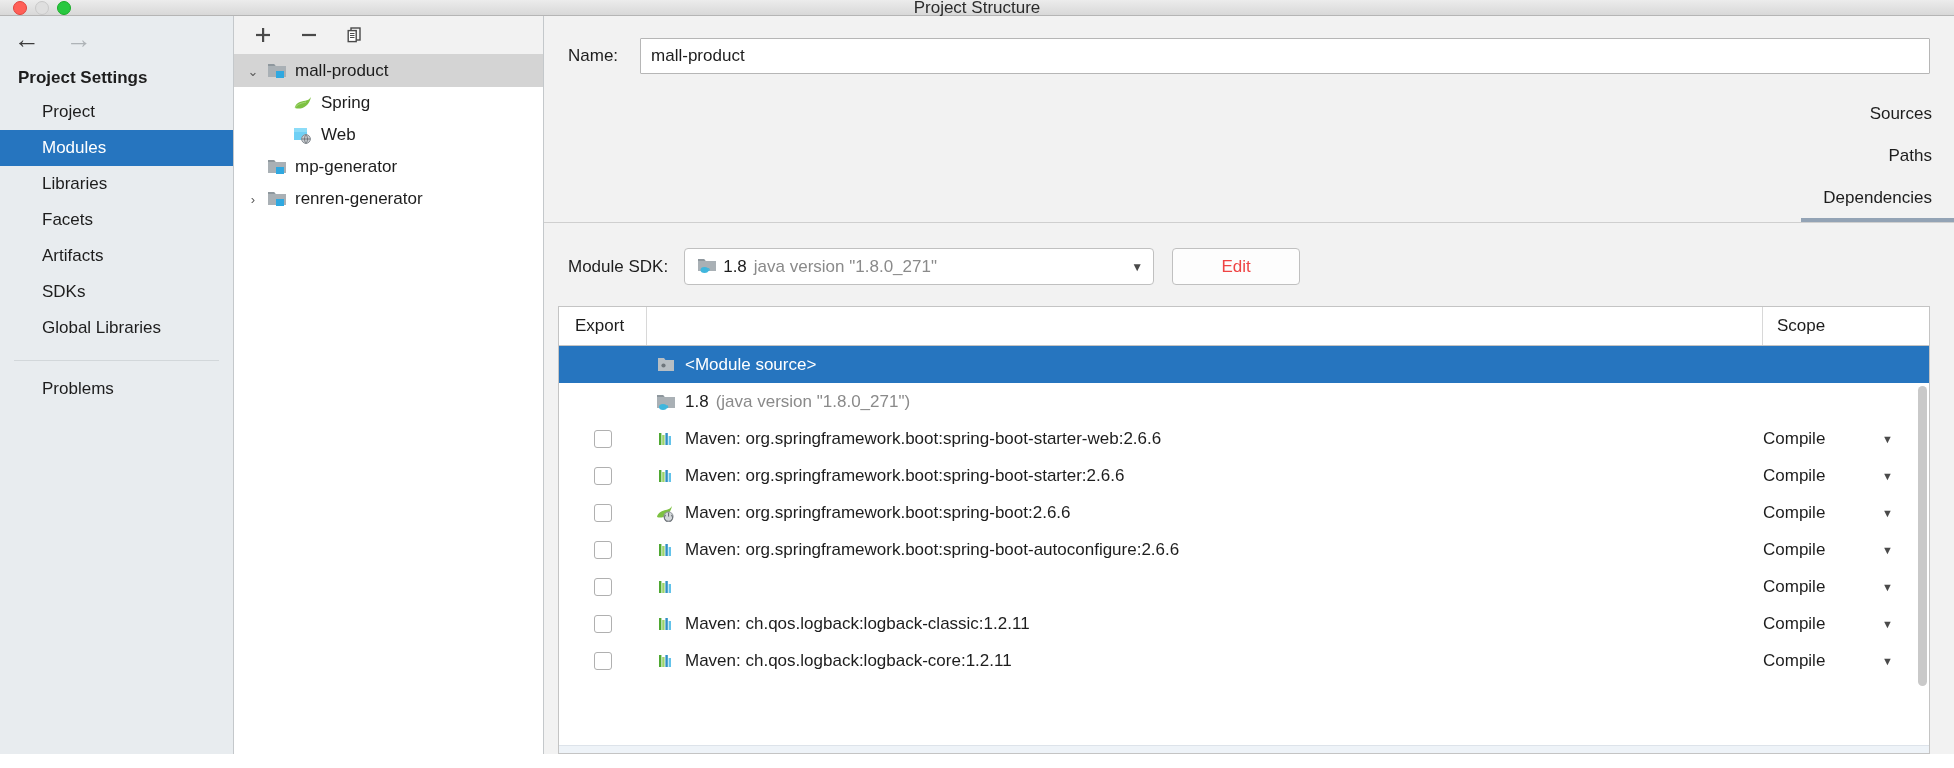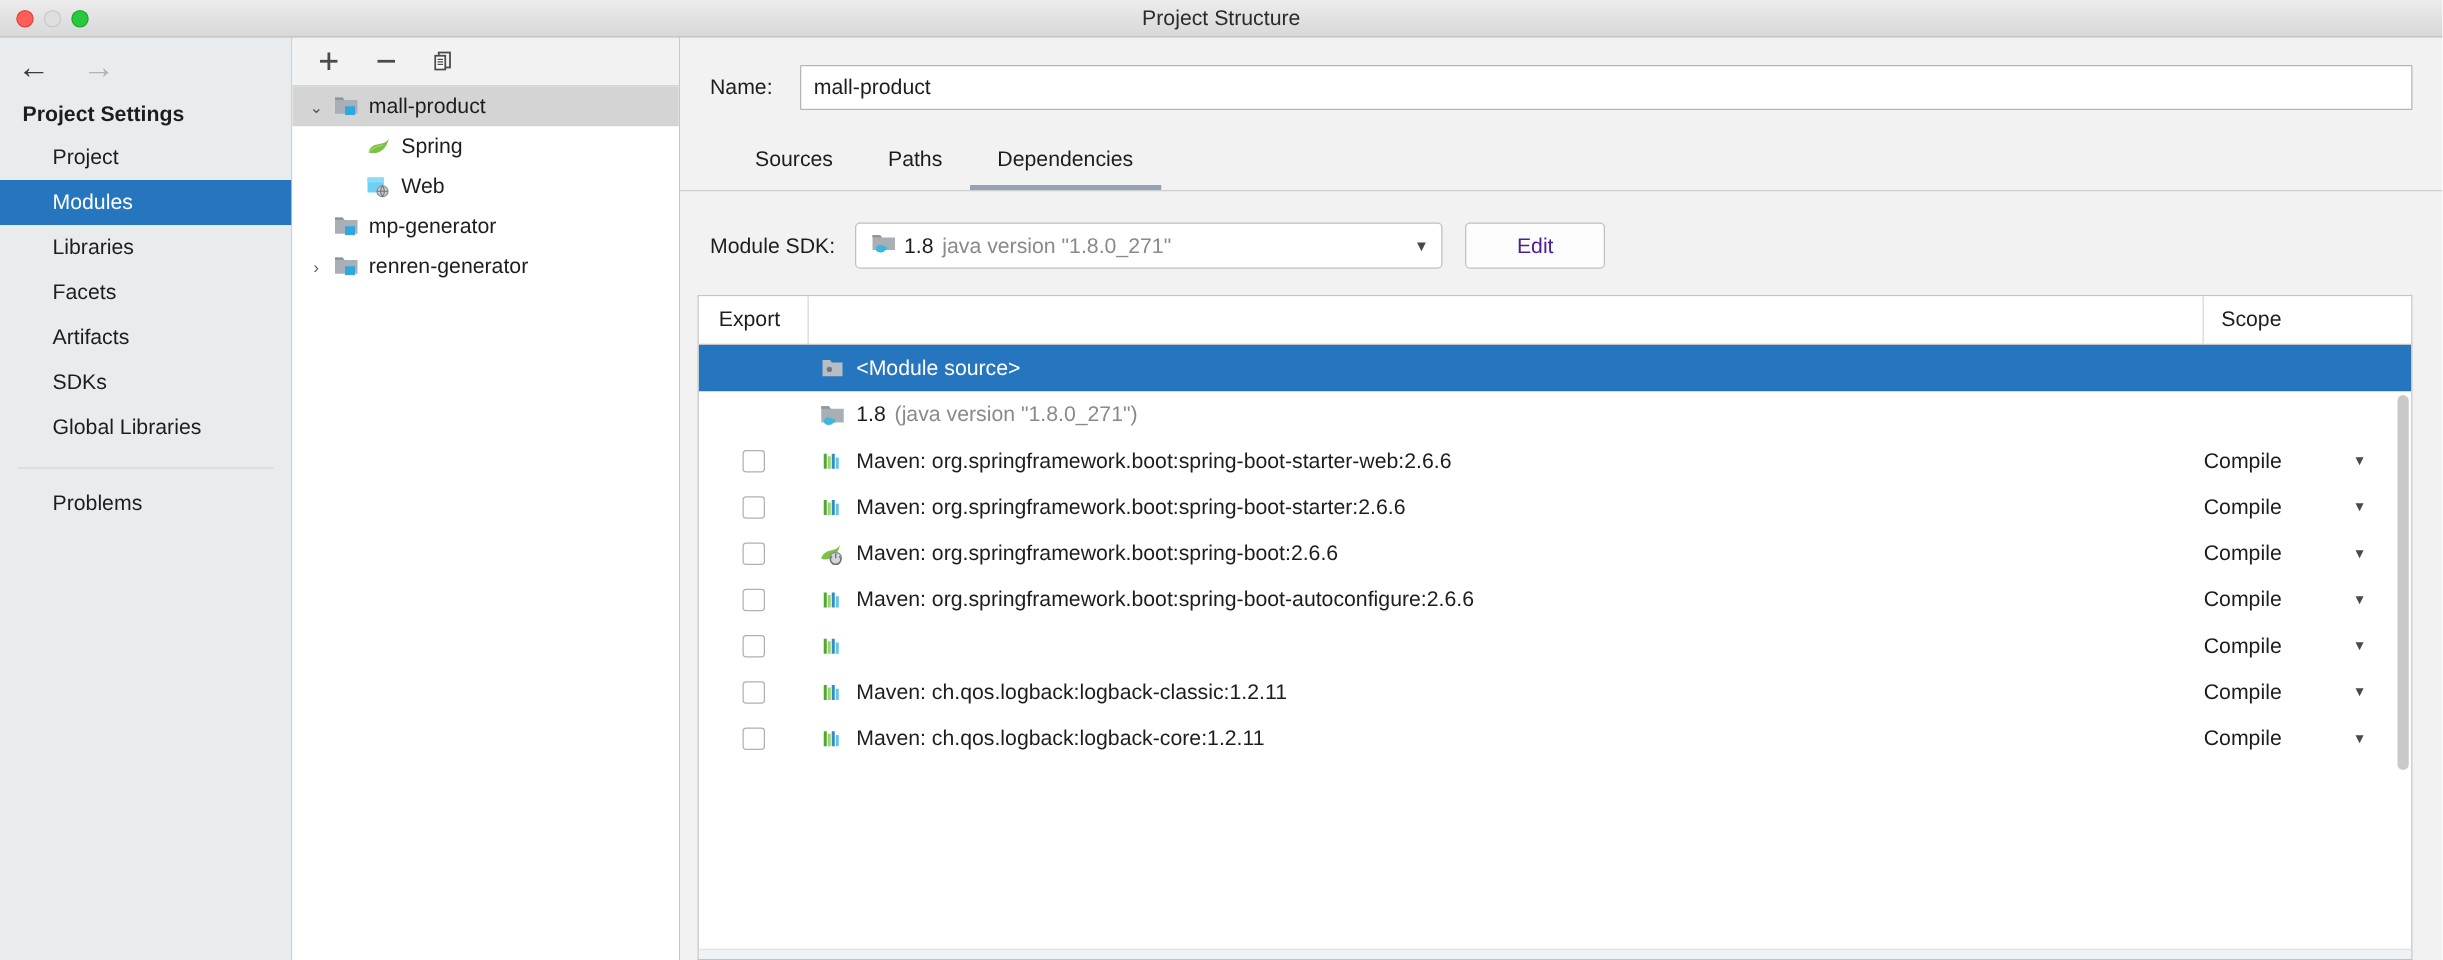--- a/index.html
+++ b/index.html
@@ -6,21 +6,21 @@
   html, body {
     width: 1954px; height: 768px;
     font-family: "Liberation Sans", sans-serif;
     background: #ffffff;
     overflow: hidden;
     -webkit-font-smoothing: antialiased;
   }
 
   
   .titlebar {
-    height: 30px;
+    height: 16px;
     background: linear-gradient(#ececec, #d8d8d8);
     border-bottom: 1px solid #b5b5b5;
     display: flex; align-items: center;
     position: relative;
   }
   .traffic { display: flex; gap: 8px; margin-left: 13px; }
   .tl { width: 14px; height: 14px; border-radius: 50%; }
   .tl.red    { background: #ff5f57; border: 1px solid #e0443e; }
   .tl.yellow { background: #dfdfdf; border: 1px solid #c9c9c9; }
   .tl.green  { background: #28c840; border: 1px solid #1aab29; }
@@ -111,20 +111,21 @@
     border: 1px solid #b6b6b6; background: #ffffff;
     font-size: 17px; color: #1d1d1d;
     padding: 0 10px; font-family: "Liberation Sans", sans-serif;
     border-radius: 1px;
   }
 
   .tabs {
     display: flex; align-items: flex-end;
     padding: 22px 0 0 38px; gap: 0;
     border-bottom: 1px solid #cfcfcf;
+    flex-direction: column;
   }
   .tab {
     font-size: 17px; color: #1d1d1d;
     padding: 8px 22px 10px 22px;
     cursor: pointer; border-bottom: 4px solid transparent;
   }
   .tab.active { border-bottom-color: #93a3b5; }
 
   .sdk-row {
     display: flex; align-items: center;
@@ -135,23 +136,23 @@
     width: 470px; height: 37px;
     border: 1px solid #c0c0c0; background: #ffffff;
     border-radius: 4px;
     display: flex; align-items: center;
     padding: 0 10px 0 12px; cursor: pointer;
   }
   .sdk-combo .jdk-txt { font-size: 17px; color: #1d1d1d; margin-left: 6px; }
   .sdk-combo .jdk-ver { font-size: 17px; color: #8a8a8a; margin-left: 7px; }
   .combo-caret { margin-left: auto; color: #4a4a4a; font-size: 12px; }
   .edit-btn {
-    margin-left: 18px; width: 112px; height: 37px;
+    margin-left: 18px; width: 128px; height: 37px;
     border: 1px solid #c0c0c0; background: #fdfdfd;
-    border-radius: 4px; font-size: 17px; color: #4c1d95;
+    border-radius: 4px; font-size: 17px; color: #ef4444;
     cursor: pointer; font-family: "Liberation Sans", sans-serif;
   }
 
   
   .dep-wrap {
     margin: 21px 24px 0 14px;
     border: 1px solid #c4c4c4;
     background: #ffffff;
     flex: 1; display: flex; flex-direction: column;
     overflow: hidden;

